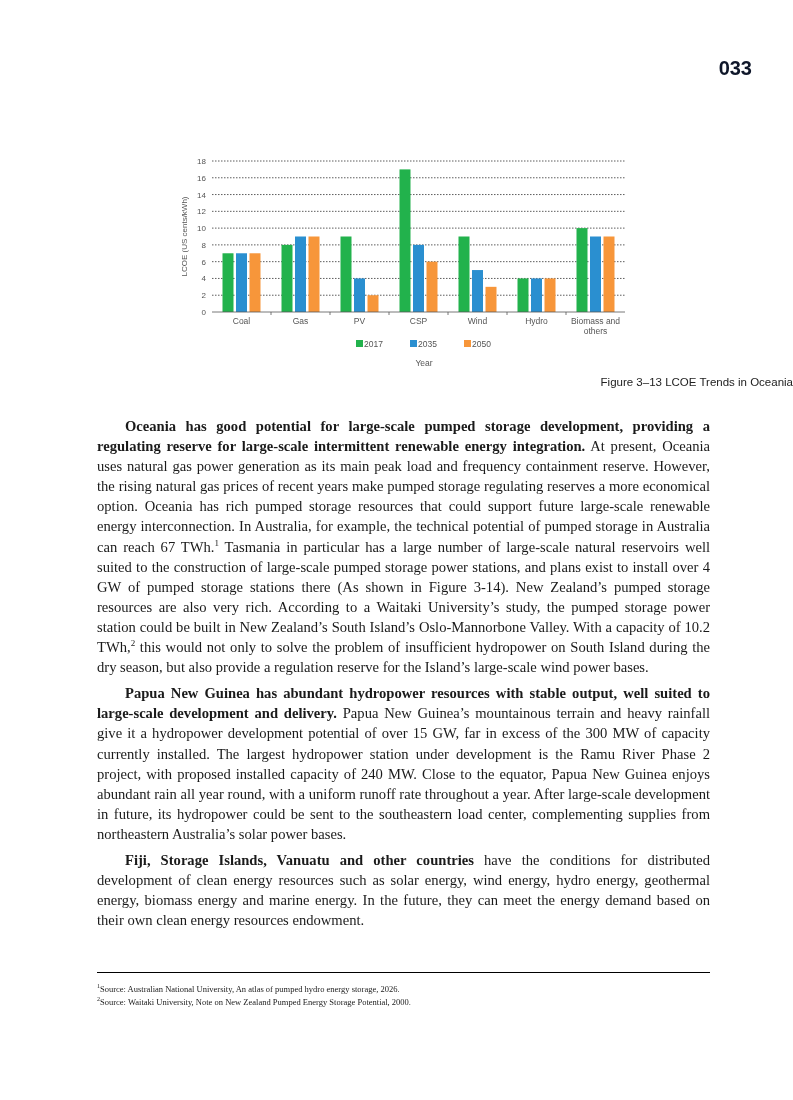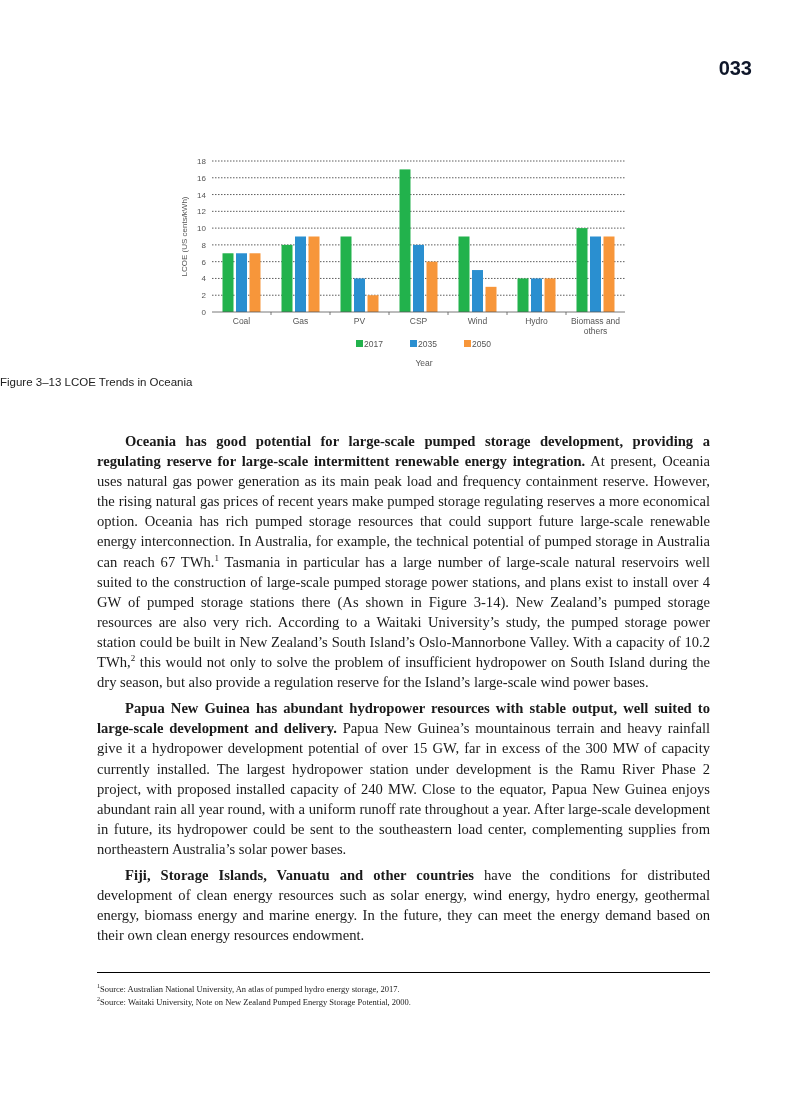--- a/index.html
+++ b/index.html
@@ -1,21 +1,21 @@
 <!DOCTYPE html>
 <html><head>
 <meta charset="utf-8">
 <style>
   html, body { margin: 0; padding: 0; background: #ffffff; }
   body { width: 793px; height: 1100px; position: relative; overflow: hidden; font-family: "Liberation Serif", serif; color: #1a1a1a; }
   .page-number { position: absolute; top: 57px; right: 41px; font-family: "Liberation Sans", sans-serif; font-weight: bold; font-size: 20px; color: #0f172a; }
   #chart { position: absolute; left: 170px; top: 150px; width: 470px; height: 220px; }
   #chart text { font-family: "Liberation Sans", sans-serif; fill: #555; }
-  .caption { position: absolute; top: 376px; left: 0; width: 793px; text-align: left; font-family: "Liberation Sans", sans-serif; font-size: 11.5px; color: #222; }
-  .body-text { position: absolute; left: 97px; width: 613px; top: 431px; font-size: 14.6px; line-height: 20.1px; text-align: justify; }
+  .caption { position: absolute; top: 376px; left: 0; width: 793px; text-align: right; font-family: "Liberation Sans", sans-serif; font-size: 11.5px; color: #222; }
+  .body-text { position: absolute; left: 97px; width: 613px; top: 416px; font-size: 14.6px; line-height: 20.1px; text-align: justify; }
   .body-text p { margin: 0 0 6px 0; text-indent: 28px; }
   .body-text b { font-weight: bold; }
   sup { font-size: 9px; line-height: 0; vertical-align: super; }
   .footnote-rule { position: absolute; left: 97px; width: 613px; top: 972px; border-top: 1px solid #000; }
   .footnotes { position: absolute; left: 97px; top: 983px; font-size: 8.5px; line-height: 13px; font-family: "Liberation Serif", serif; }
   .footnotes div sup { font-size: 6px; }
 </style>
 </head>
 <body>
 
@@ -98,15 +98,15 @@
 <div class="caption">Figure 3–13   LCOE Trends in Oceania</div>
 
 <div class="body-text">
   <p><b>Oceania has good potential for large-scale pumped storage development, providing a regulating reserve for large-scale intermittent renewable energy integration.</b><span> At present, Oceania uses natural gas power generation as its main peak load and frequency containment reserve. However, the rising natural gas prices of recent years make pumped storage regulating reserves a more economical option. Oceania has rich pumped storage resources that could support future large-scale renewable energy interconnection. In Australia, for example, the technical potential of pumped storage in Australia can reach 67 TWh.</span><sup>1</sup><span> Tasmania in particular has a large number of large-scale natural reservoirs well suited to the construction of large-scale pumped storage power stations, and plans exist to install over 4 GW of pumped storage stations there (As shown in Figure 3-14). New Zealand’s pumped storage resources are also very rich. According to a Waitaki University’s study, the pumped storage power station could be built in New Zealand’s South Island’s Oslo-Mannorbone Valley. With a capacity of 10.2 TWh,</span><sup>2</sup><span>  this would not only to solve the problem of insufficient hydropower on South Island during the dry season, but also provide a regulation reserve for the Island’s large-scale wind power bases.</span></p>
   <p><b>Papua New Guinea has abundant hydropower resources with stable output, well suited to large-scale development and delivery.</b><span> Papua New Guinea’s mountainous terrain and heavy rainfall give it a hydropower development potential of over 15 GW, far in excess of the 300 MW of capacity currently installed. The largest hydropower station under development is the Ramu River Phase 2 project, with proposed installed capacity of 240 MW. Close to the equator, Papua New Guinea enjoys abundant rain all year round, with a uniform runoff rate throughout a year. After large-scale development in future, its hydropower could be sent to the southeastern load center, complementing supplies from northeastern Australia’s solar power bases.</span></p>
   <p><b>Fiji, Storage Islands, Vanuatu and other countries</b><span> have the conditions for distributed development of clean energy resources such as solar energy, wind energy, hydro energy, geothermal energy, biomass energy and marine energy. In the future, they can meet the energy demand based on their own clean energy resources endowment.</span></p>
 </div>
 
 <div class="footnote-rule"></div>
 <div class="footnotes">
-  <div><sup>1</sup><span>Source: Australian National University, An atlas of pumped hydro energy storage, 2017.</span></div>
+  <div><sup>1</sup><span>Source: Australian National University, An atlas of pumped hydro energy storage, 2026.</span></div>
   <div><sup>2</sup><span>Source: Waitaki University, Note on New Zealand Pumped Energy Storage Potential, 2000.</span></div>
 </div>
 
 </body></html>

